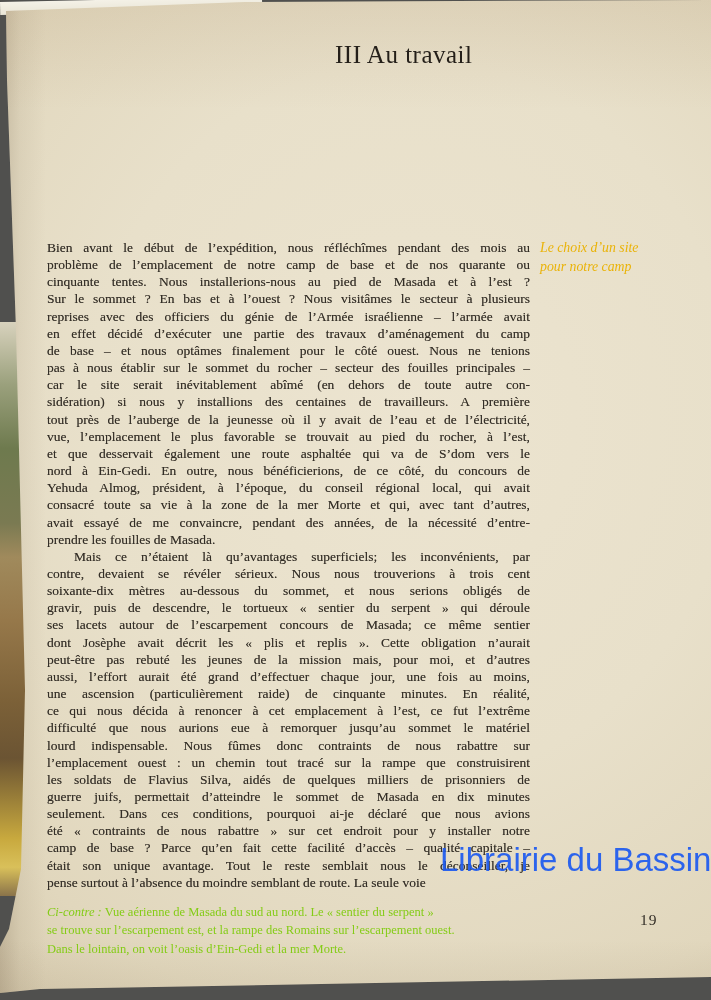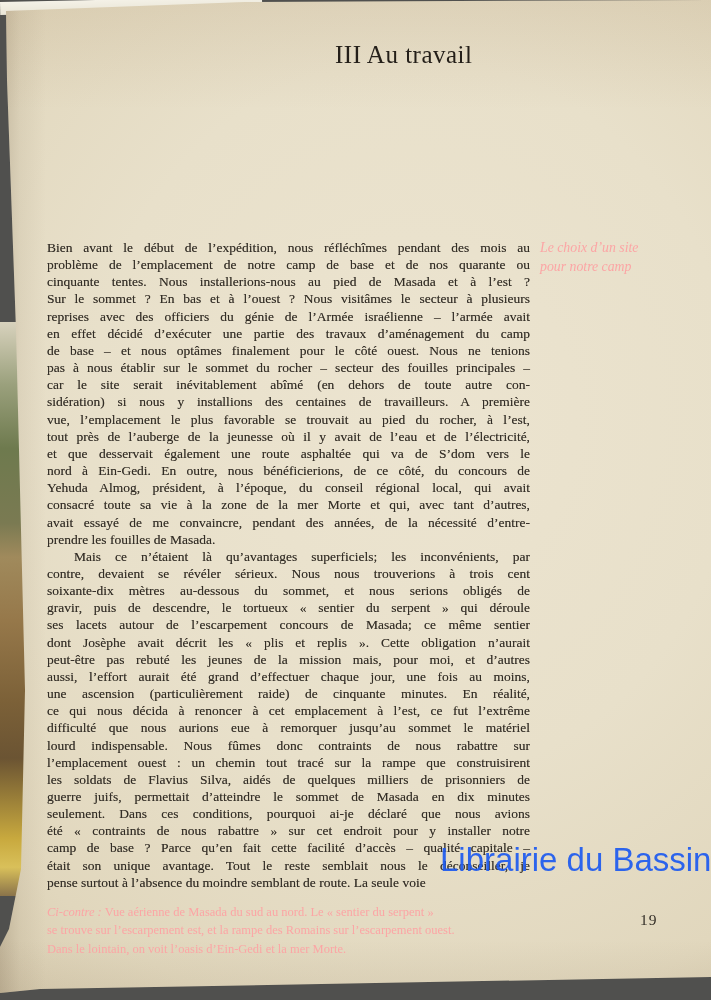--- a/index.html
+++ b/index.html
@@ -36,31 +36,31 @@
   #paper::before{content:"";position:absolute;inset:0;
     background:
       linear-gradient(180deg, rgba(165,135,95,.14) 0%, rgba(165,135,95,0) 11%),
       linear-gradient(90deg, rgba(95,75,50,.22) 0px, rgba(95,75,50,.07) 20px, rgba(95,75,50,0) 46px),
       linear-gradient(0deg, rgba(120,100,70,.10) 0%, rgba(120,100,70,0) 6%);}
 
   #chapter-title{position:absolute;left:335px;top:41px;font-size:25px;
     color:#241f19;letter-spacing:.5px;white-space:nowrap;}
 
   #sidenote{position:absolute;left:540px;top:239px;width:160px;
-    font-style:italic;font-size:13.8px;line-height:18.5px;color:#fca5a5;}
+    font-style:italic;font-size:13.8px;line-height:18.5px;color:#eab308;}
 
   #body-text{position:absolute;left:47px;top:239px;width:483px;
     font-size:13.5px;line-height:17.15px;color:#332e27;
     text-shadow:0 0 .5px rgba(60,52,42,.55);}
   .bline{text-align:justify;text-align-last:justify;}
   .bline.para-end{text-align-last:left;}
   .bline.indent{text-indent:27px;}
 
   #caption{position:absolute;left:47px;top:903px;width:480px;
-    font-size:12.5px;line-height:18.4px;color:#fca5a5;}
+    font-size:12.5px;line-height:18.4px;color:#84cc16;}
   #caption .lead{font-style:italic;}
 
   #page-number{position:absolute;left:640px;top:911px;font-size:15.5px;
     color:#332e27;letter-spacing:1px;}
 
   #watermark{position:absolute;left:396px;top:841px;white-space:nowrap;
     font-family:"Liberation Sans", sans-serif;font-size:33px;
     color:#1d5af0;opacity:.92;margin-left:44px;}
 </style>
 </head>
@@ -85,22 +85,22 @@
       <div class="bline">Bien avant le début de l’expédition, nous réfléchîmes pendant des mois au</div>
       <div class="bline">problème de l’emplacement de notre camp de base et de nos quarante ou</div>
       <div class="bline">cinquante tentes. Nous installerions-nous au pied de Masada et à l’est ?</div>
       <div class="bline">Sur le sommet ? En bas et à l’ouest ? Nous visitâmes le secteur à plusieurs</div>
       <div class="bline">reprises avec des officiers du génie de l’Armée israélienne – l’armée avait</div>
       <div class="bline">en effet décidé d’exécuter une partie des travaux d’aménagement du camp</div>
       <div class="bline">de base – et nous optâmes finalement pour le côté ouest. Nous ne tenions</div>
       <div class="bline">pas à nous établir sur le sommet du rocher – secteur des fouilles principales –</div>
       <div class="bline">car le site serait inévitablement abîmé (en dehors de toute autre con-</div>
       <div class="bline">sidération) si nous y installions des centaines de travailleurs. A première</div>
+      <div class="bline">tout près de l’auberge de la jeunesse où il y avait de l’eau et de l’électricité,</div>
       <div class="bline">vue, l’emplacement le plus favorable se trouvait au pied du rocher, à l’est,</div>
-      <div class="bline">tout près de l’auberge de la jeunesse où il y avait de l’eau et de l’électricité,</div>
       <div class="bline">et que desservait également une route asphaltée qui va de S’dom vers le</div>
       <div class="bline">nord à Ein-Gedi. En outre, nous bénéficierions, de ce côté, du concours de</div>
       <div class="bline">Yehuda Almog, président, à l’époque, du conseil régional local, qui avait</div>
       <div class="bline">consacré toute sa vie à la zone de la mer Morte et qui, avec tant d’autres,</div>
       <div class="bline">avait essayé de me convaincre, pendant des années, de la nécessité d’entre-</div>
       <div class="bline para-end">prendre les fouilles de Masada.</div>
       <div class="bline indent">Mais ce n’étaient là qu’avantages superficiels; les inconvénients, par</div>
       <div class="bline">contre, devaient se révéler sérieux. Nous nous trouverions à trois cent</div>
       <div class="bline">soixante-dix mètres au-dessous du sommet, et nous serions obligés de</div>
       <div class="bline">gravir, puis de descendre, le tortueux « sentier du serpent » qui déroule</div>

